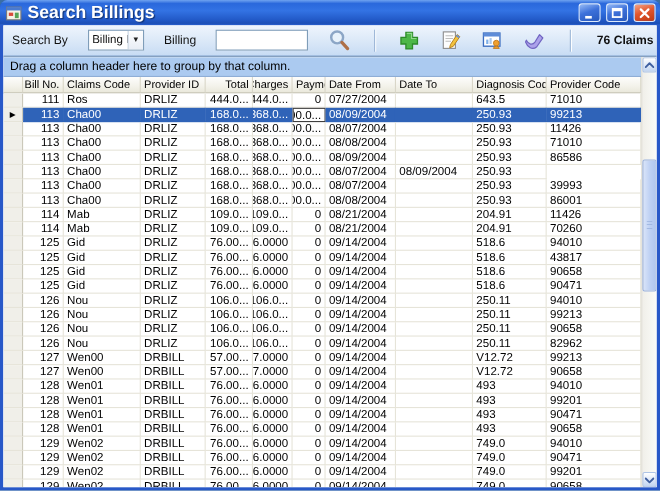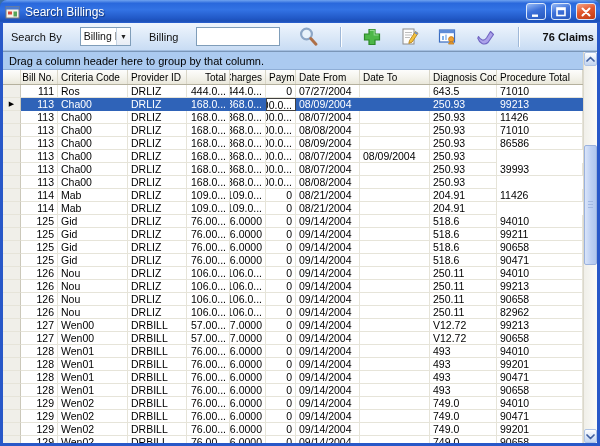--- a/index.html
+++ b/index.html
@@ -15,21 +15,21 @@
   }
 
   
   .titlebar {
     flex: 0 0 23px;
     display: flex; align-items: center; gap: 4px;
     padding: 0 4px 0 5px;
     background: linear-gradient(180deg,#6FA3F0 0%,#2A68DC 14%,#3373E4 42%,#2158C6 80%,#1C4FB6 92%,#2B62D2 100%);
   }
   .title-text {
-    flex: 1; color: #fff; font-weight: normal; font-size: 12px;
+    flex: 1; color: #fff; font-weight: bold; font-size: 16px;
     text-shadow: 1px 1px 1px #123375;
     white-space: nowrap; overflow: hidden;
   }
   .tb-btn {
     width: 20px; height: 17px; border-radius: 3px;
     border: 1px solid #DCE9FB;
     display: flex; align-items: center; justify-content: center;
     margin-left: 1px;
   }
   .tb-btn.minmax { background: linear-gradient(160deg,#96BAF6 0%,#3D71DA 45%,#2759BE 100%); }
@@ -248,29 +248,29 @@
 
     <div class="grid-wrap">
       <div class="grid-main">
         <div class="groupby">
           <span>Drag a column header here to group by that column.</span>
         </div>
         <div class="header-row">
           <div class="hcell ind-col"></div>
 
         <div class="hcell r" style="width: 37px;">Bill No.</div>
-            <div class="hcell" style="width: 70px;">Criteria Code</div>
+            <div class="hcell" style="width: 70px;">Claims Code</div>
             <div class="hcell" style="width: 59px;">Provider ID</div>
             <div class="hcell r" style="width: 43px;">Total</div>
             <div class="hcell r" style="width: 36px;">Charges</div>
             <div class="hcell" style="width: 30px;">Payme...</div>
             <div class="hcell" style="width: 64px;">Date From</div>
             <div class="hcell" style="width: 70px;">Date To</div>
             <div class="hcell" style="width: 67px;">Diagnosis Code</div>
-            <div class="hcell fill">Procedure Total</div>
+            <div class="hcell fill">Provider Code</div>
           </div>
         <div class="rows">
 
         <div class="row">
               <div class="cell indicator ind-col"></div>
               <div class="cell r" style="width: 37px;">111</div>
               <div class="cell" style="width: 70px;">Ros</div>
               <div class="cell" style="width: 59px;">DRLIZ</div>
               <div class="cell r" style="width: 43px;">444.0...</div>
               <div class="cell r" style="width: 36px;">444.0...</div>
@@ -361,20 +361,21 @@
               <div class="cell indicator ind-col"></div>
               <div class="cell r" style="width: 37px;">113</div>
               <div class="cell" style="width: 70px;">Cha00</div>
               <div class="cell" style="width: 59px;">DRLIZ</div>
               <div class="cell r" style="width: 43px;">168.0...</div>
               <div class="cell r" style="width: 36px;">368.0...</div>
               <div class="cell r" style="width: 30px;">200.0...</div>
               <div class="cell" style="width: 64px;">08/08/2004</div>
               <div class="cell" style="width: 70px;"></div>
               <div class="cell" style="width: 67px;">250.93</div>
+              <div class="cell fill">86001</div>
             </div>
             <div class="row">
               <div class="cell indicator ind-col"></div>
               <div class="cell r" style="width: 37px;">114</div>
               <div class="cell" style="width: 70px;">Mab</div>
               <div class="cell" style="width: 59px;">DRLIZ</div>
               <div class="cell r" style="width: 43px;">109.0...</div>
               <div class="cell r" style="width: 36px;">109.0...</div>
               <div class="cell r" style="width: 30px;">0</div>
               <div class="cell" style="width: 64px;">08/21/2004</div>
@@ -386,20 +387,21 @@
               <div class="cell indicator ind-col"></div>
               <div class="cell r" style="width: 37px;">114</div>
               <div class="cell" style="width: 70px;">Mab</div>
               <div class="cell" style="width: 59px;">DRLIZ</div>
               <div class="cell r" style="width: 43px;">109.0...</div>
               <div class="cell r" style="width: 36px;">109.0...</div>
               <div class="cell r" style="width: 30px;">0</div>
               <div class="cell" style="width: 64px;">08/21/2004</div>
               <div class="cell" style="width: 70px;"></div>
               <div class="cell" style="width: 67px;">204.91</div>
+              <div class="cell fill">70260</div>
             </div>
             <div class="row">
               <div class="cell indicator ind-col"></div>
               <div class="cell r" style="width: 37px;">125</div>
               <div class="cell" style="width: 70px;">Gid</div>
               <div class="cell" style="width: 59px;">DRLIZ</div>
               <div class="cell r" style="width: 43px;">76.00...</div>
               <div class="cell r" style="width: 36px;">76.0000</div>
               <div class="cell r" style="width: 30px;">0</div>
               <div class="cell" style="width: 64px;">09/14/2004</div>
@@ -411,21 +413,21 @@
               <div class="cell indicator ind-col"></div>
               <div class="cell r" style="width: 37px;">125</div>
               <div class="cell" style="width: 70px;">Gid</div>
               <div class="cell" style="width: 59px;">DRLIZ</div>
               <div class="cell r" style="width: 43px;">76.00...</div>
               <div class="cell r" style="width: 36px;">76.0000</div>
               <div class="cell r" style="width: 30px;">0</div>
               <div class="cell" style="width: 64px;">09/14/2004</div>
               <div class="cell" style="width: 70px;"></div>
               <div class="cell" style="width: 67px;">518.6</div>
-              <div class="cell fill">99211</div>
+              <div class="cell fill">43817</div>
             </div>
             <div class="row">
               <div class="cell indicator ind-col"></div>
               <div class="cell r" style="width: 37px;">125</div>
               <div class="cell" style="width: 70px;">Gid</div>
               <div class="cell" style="width: 59px;">DRLIZ</div>
               <div class="cell r" style="width: 43px;">76.00...</div>
               <div class="cell r" style="width: 36px;">76.0000</div>
               <div class="cell r" style="width: 30px;">0</div>
               <div class="cell" style="width: 64px;">09/14/2004</div>

